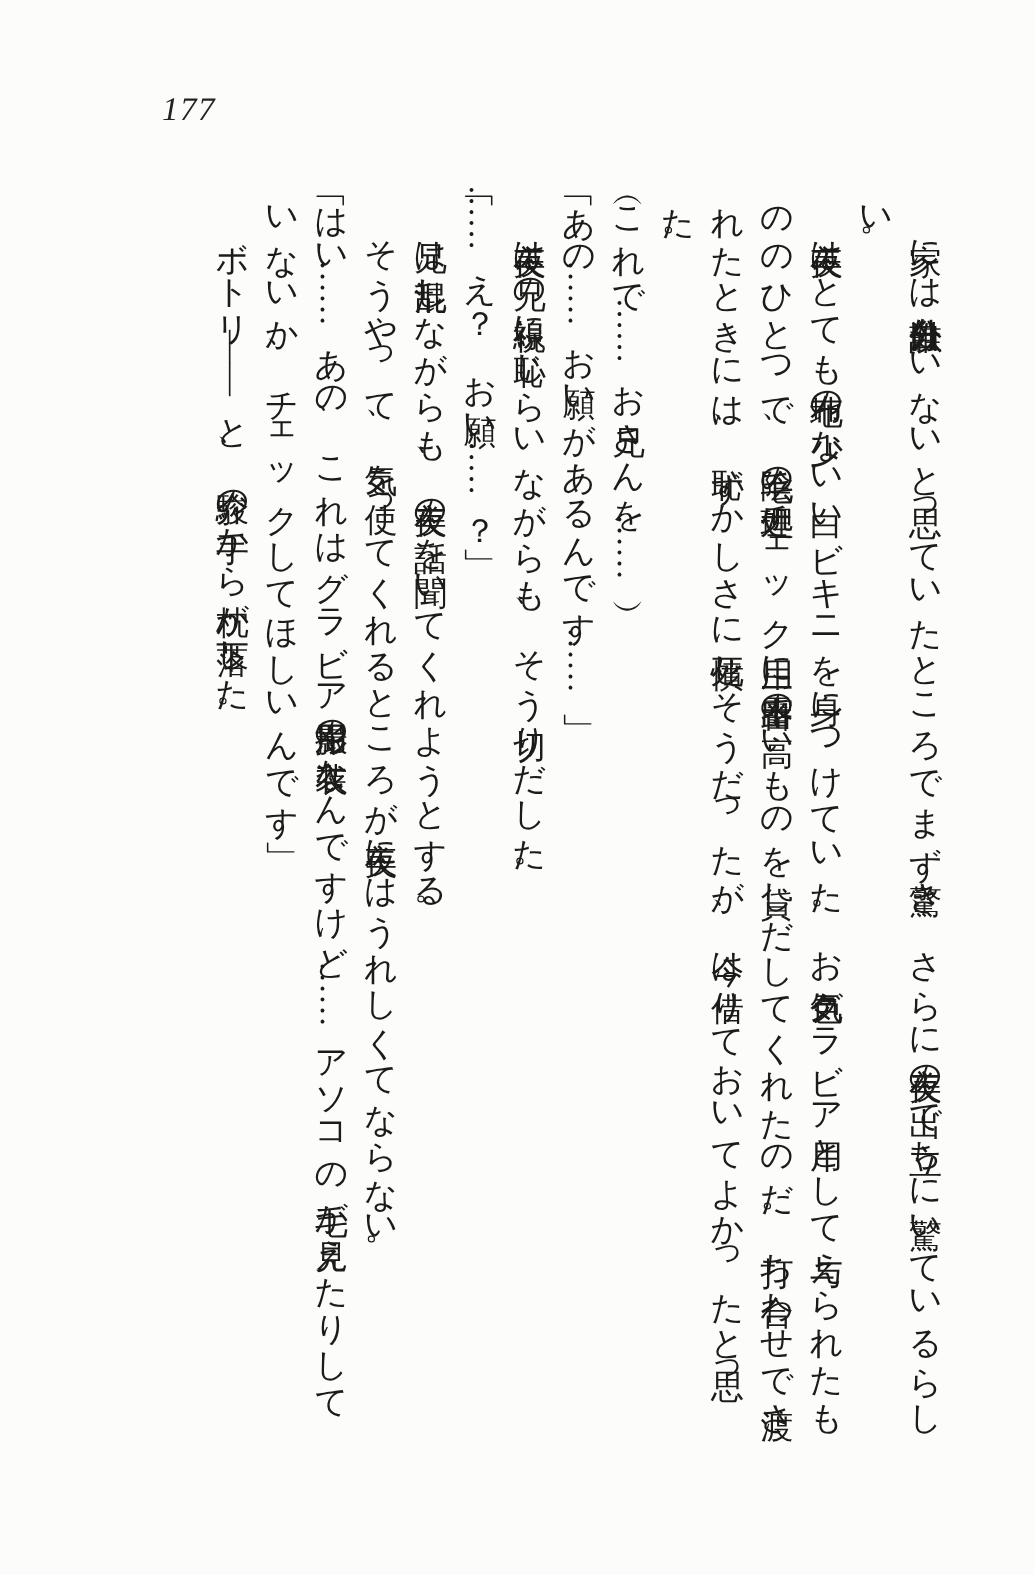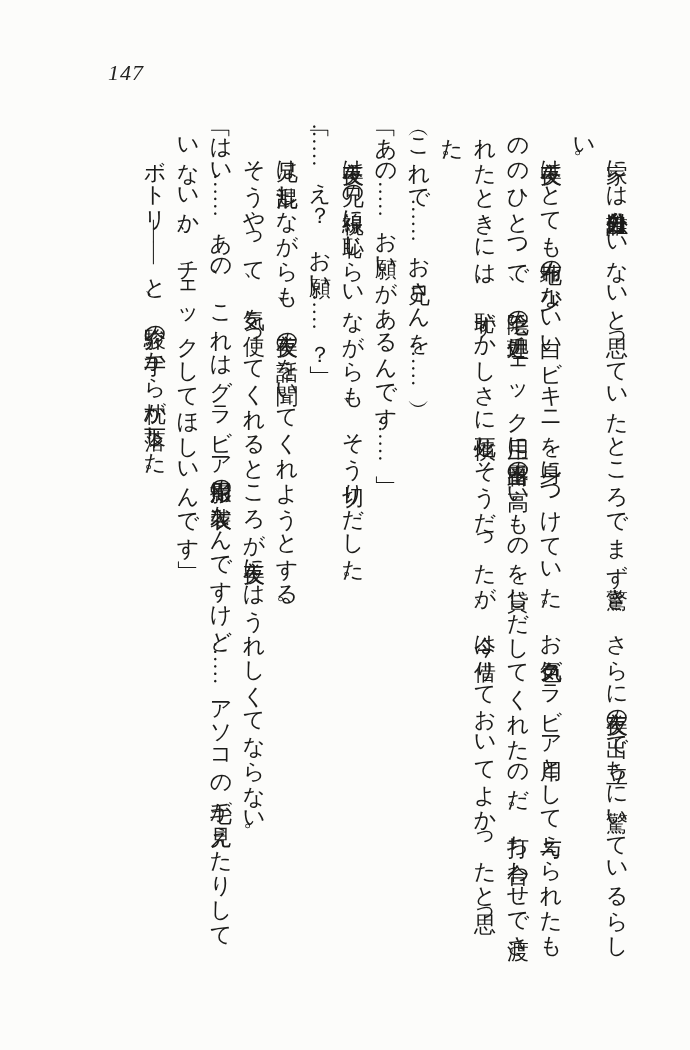--- a/index.html
+++ b/index.html
@@ -41,21 +41,21 @@
   }
   .text-area p.indent {
     text-indent: 1em;
   }
 </style>
 </head>
 <body>
 
 <div class="page">
 
-  <div class="page-number">147</div>
+  <div class="page-number">177</div>
 
   <div class="text-area">
     <p class="indent">家には自分以外誰もいないと思っていたところでまず驚き、さらに美夜の出で立ちに驚いているらしい。</p>
     <p class="indent">美夜はとても布地の少ない白いビキニを身につけていた。お色気グラビア用として与えられたもののひとつで、陰毛の処理チェック用に一番露出の高いものを貸しだしてくれたのだ。打ち合わせで渡されたときには、恥ずかしさに憤死しそうだったが、今は借りておいてよかったと思った。</p>
     <p>（これで……お兄さんを……）</p>
     <p>「あの……お願いがあるんです……」</p>
     <p class="indent">美夜は兄の視線に恥じらいながらも、そう切りだした。</p>
     <p>「……え？　お願い……？」</p>
     <p class="indent">兄は混乱しながらも、美夜の話を聞いてくれようとする。</p>
     <p class="indent">そうやって、気を使ってくれるところが美夜にはうれしくてならない。</p>

